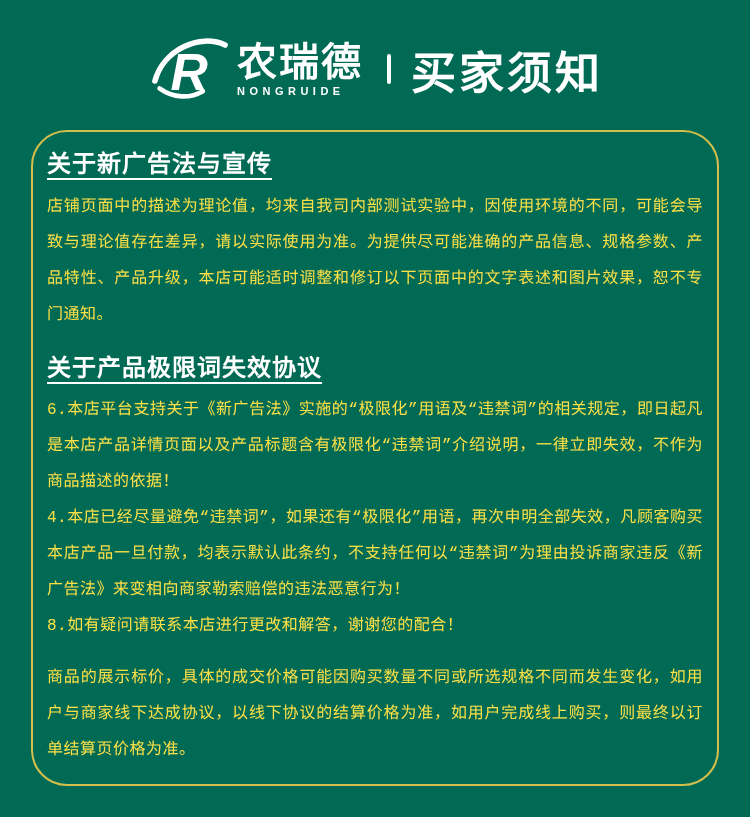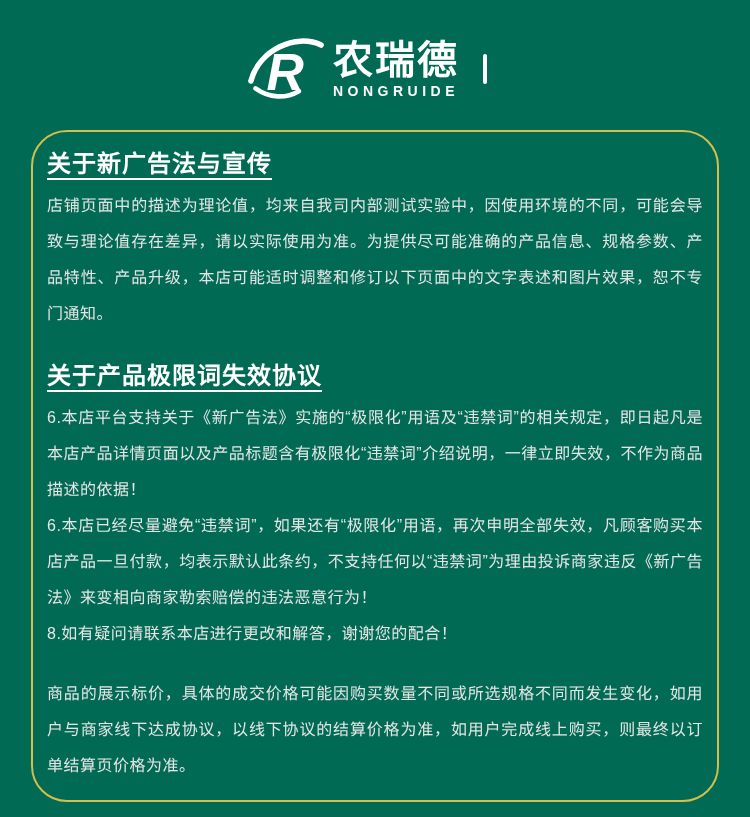--- a/index.html
+++ b/index.html
@@ -39,21 +39,21 @@
     flex-direction: column;
     align-items: flex-start;
     line-height: 1;
   }
   .brand-name {
     font-size: 40px;
     font-weight: 700;
     letter-spacing: 2px;
   }
   .brand-latin {
-    font-size: 14px;
+    font-size: 11px;
     font-weight: 600;
     letter-spacing: 4.5px;
     margin-top: 4px;
   }
   .header-divider {
     width: 4px;
     height: 30px;
     background: #FFFFFF;
     border-radius: 2px;
     margin: 0 20px 0 24px;
@@ -68,71 +68,73 @@
   
   .panel {
     box-sizing: border-box;
     width: 688px;
     margin: 24px auto 0;
     border: 2px solid #D4BE4C;
     border-radius: 36px;
     padding: 12px 14px 16px 14px;
   }
   .section + .section {
-    margin-top: 24px;
+    margin-top: 16px;
+    font-family: Liberation Mono, monospace;
   }
   .section-heading {
     font-size: 24px;
     font-weight: 700;
     letter-spacing: 1px;
     margin: 0 0 9px 0;
     text-decoration: underline;
     text-underline-offset: 6px;
     text-decoration-thickness: 1.5px;
   }
   .section-paragraph {
     margin: 0;
     font-size: 16px;
     line-height: 36px;
     letter-spacing: 0.5px;
     text-align: justify;
-    color: #e5e5e5;
+    color: #fde047;
   }
 </style>
 </head>
 <body>
 
 <div class="page">
 
   <div class="header">
     <div class="brand">
       <svg class="logo-icon" viewBox="0 0 90 78" aria-hidden="true">
         <path d="M7 52 C16 18 56 0 83 13" fill="none" stroke="#FFFFFF" stroke-width="6" stroke-linecap="round"></path>
         <path d="M12 60 C27 71 45 71 59 63" fill="none" stroke="#FFFFFF" stroke-width="5" stroke-linecap="round"></path>
         <text x="24" y="62" font-size="56" font-weight="bold" font-style="italic" font-family="'Liberation Sans', sans-serif" fill="#FFFFFF">R</text>
       </svg>
       <div class="brand-text">
         <span class="brand-name">农瑞德</span>
         <span class="brand-latin">NONGRUIDE</span>
       </div>
     </div>
     <div class="header-divider"></div>
+    <div class="page-title">买家须知</div>
   </div>
 
   <div class="panel">
 
     <div class="section">
       <h2 class="section-heading">关于新广告法与宣传</h2>
       <p class="section-paragraph">店铺页面中的描述为理论值，均来自我司内部测试实验中，因使用环境的不同，可能会导致与理论值存在差异，请以实际使用为准。为提供尽可能准确的产品信息、规格参数、产品特性、产品升级，本店可能适时调整和修订以下页面中的文字表述和图片效果，恕不专门通知。</p>
     </div>
 
     <div class="section">
       <h2 class="section-heading">关于产品极限词失效协议</h2>
       <p class="section-paragraph">6.本店平台支持关于《新广告法》实施的“极限化”用语及“违禁词”的相关规定，即日起凡是本店产品详情页面以及产品标题含有极限化“违禁词”介绍说明，一律立即失效，不作为商品描述的依据！</p>
-      <p class="section-paragraph">6.本店已经尽量避免“违禁词”，如果还有“极限化”用语，再次申明全部失效，凡顾客购买本店产品一旦付款，均表示默认此条约，不支持任何以“违禁词”为理由投诉商家违反《新广告法》来变相向商家勒索赔偿的违法恶意行为！</p>
+      <p class="section-paragraph">4.本店已经尽量避免“违禁词”，如果还有“极限化”用语，再次申明全部失效，凡顾客购买本店产品一旦付款，均表示默认此条约，不支持任何以“违禁词”为理由投诉商家违反《新广告法》来变相向商家勒索赔偿的违法恶意行为！</p>
       <p class="section-paragraph">8.如有疑问请联系本店进行更改和解答，谢谢您的配合！</p>
     </div>
 
     <div class="section">
       <p class="section-paragraph">商品的展示标价，具体的成交价格可能因购买数量不同或所选规格不同而发生变化，如用户与商家线下达成协议，以线下协议的结算价格为准，如用户完成线上购买，则最终以订单结算页价格为准。</p>
     </div>
 
   </div>
 
 </div>

